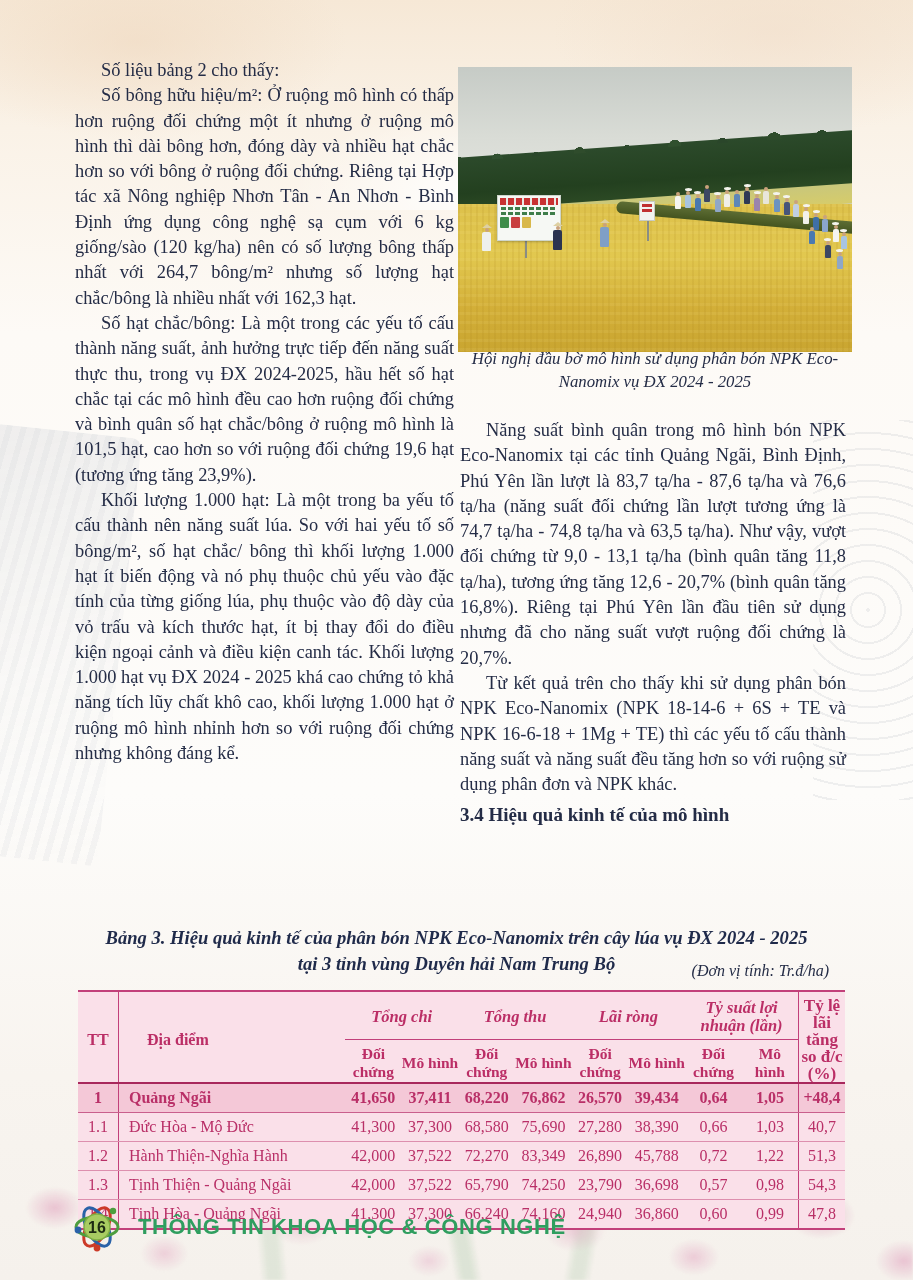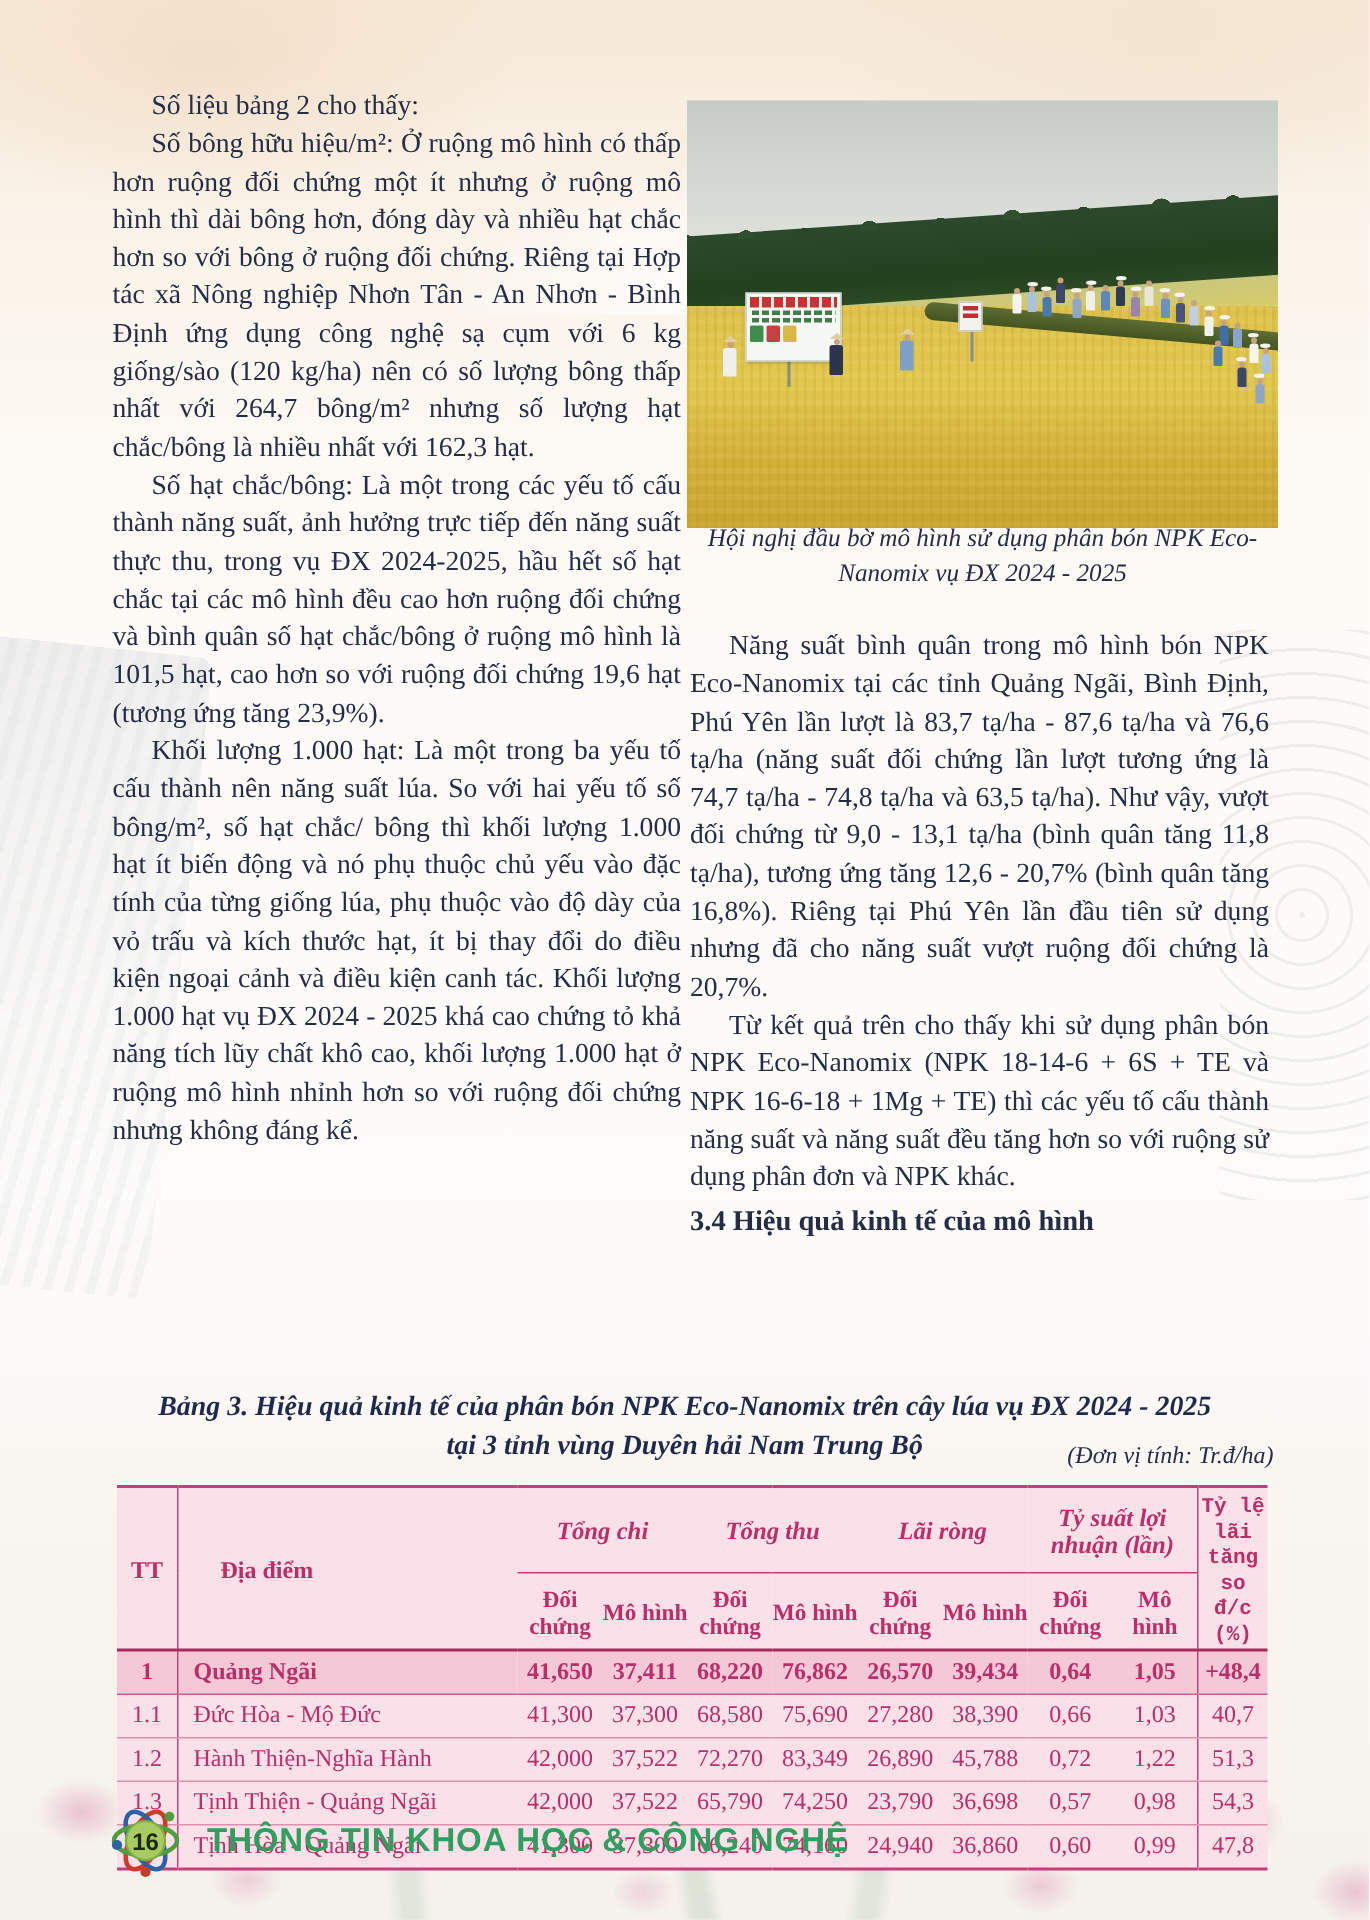--- a/index.html
+++ b/index.html
@@ -77,32 +77,32 @@
   .banner .ttl{height:7px;background:repeating-linear-gradient(90deg,#c83232 0 6px,#e8eae6 6px 8px);margin-bottom:2px;}
   .banner .ln{height:3px;background:repeating-linear-gradient(90deg,#3f7d4a 0 5px,transparent 5px 7px);margin:2px 1px;}
   .banner .prods{display:flex;gap:2px;margin-top:2px;}
   .banner .prods i{display:block;width:9px;height:11px;border-radius:1px;}
   .pole{position:absolute;width:2px;background:#8a8d84;}
   .sign{position:absolute;left:46%;top:47%;width:14px;height:18px;background:#f2f3ef;border:1px solid #c8cbc4;}
   .sign i{display:block;height:3px;margin:2px;background:#c03030;}
   
   .table-title{position:absolute;left:60px;top:925px;width:793px;text-align:center;color:#1f2a4a;
     font-weight:bold;font-style:italic;font-size:18.6px;line-height:26px;}
-  .unit-note{position:absolute;left:64px;top:962px;width:785px;text-align:right;color:#242c46;
+  .unit-note{position:absolute;left:44px;top:962px;width:785px;text-align:right;color:#242c46;
     font-style:italic;font-size:16px;}
   table.eco{position:absolute;left:78px;top:990px;width:767px;border-collapse:collapse;table-layout:fixed;
     color:#b92f67;font-size:16px;}
   table.eco th,table.eco td{padding:0;}
   table.eco thead th{font-weight:bold;color:#bb2e66;background:#fae0e9;vertical-align:middle;line-height:18px;}
   table.eco thead tr.r1 th{border-top:2px solid #c2407a;padding-top:5px;}
   table.eco th.grp{border-bottom:1.5px solid #c2407a;padding-bottom:3px;font-size:16.5px;font-style:italic;}
   table.eco th.sub{font-size:15.5px;padding:3px 0 0;}
   table.eco th.tt{width:40px;}
   table.eco th.loc{width:198px;text-align:left;padding-left:28px;}
-  table.eco th.last{width:46px;font-size:14px;line-height:17px;font-family:Liberation Mono, monospace;}
+  table.eco th.last{width:46px;font-size:17px;line-height:17px;}
   table.eco thead{border-bottom:2.5px solid #a8285c;}
   table.eco td{background:#fae0e9;border-bottom:1px solid #dd8fae;height:28px;vertical-align:middle;text-align:center;}
   table.eco td.loc{text-align:left;padding-left:10px;}
   table.eco tr.main td{background:#f4c8d7;font-weight:bold;border-bottom:1px solid #c95f8d;}
   table.eco .vline-r{border-right:1px solid #c2407a;font-family:Liberation Serif, serif;}
   table.eco .vline-l{border-left:1px solid #c2407a;}
   table.eco tbody tr:last-child td{border-bottom:2px solid #c2407a;}
   
   .footer{position:absolute;left:72px;top:1202px;display:flex;align-items:center;gap:16px;}
   .journal{color:#2f9e5f;font-family:"Liberation Sans",sans-serif;font-weight:bold;

